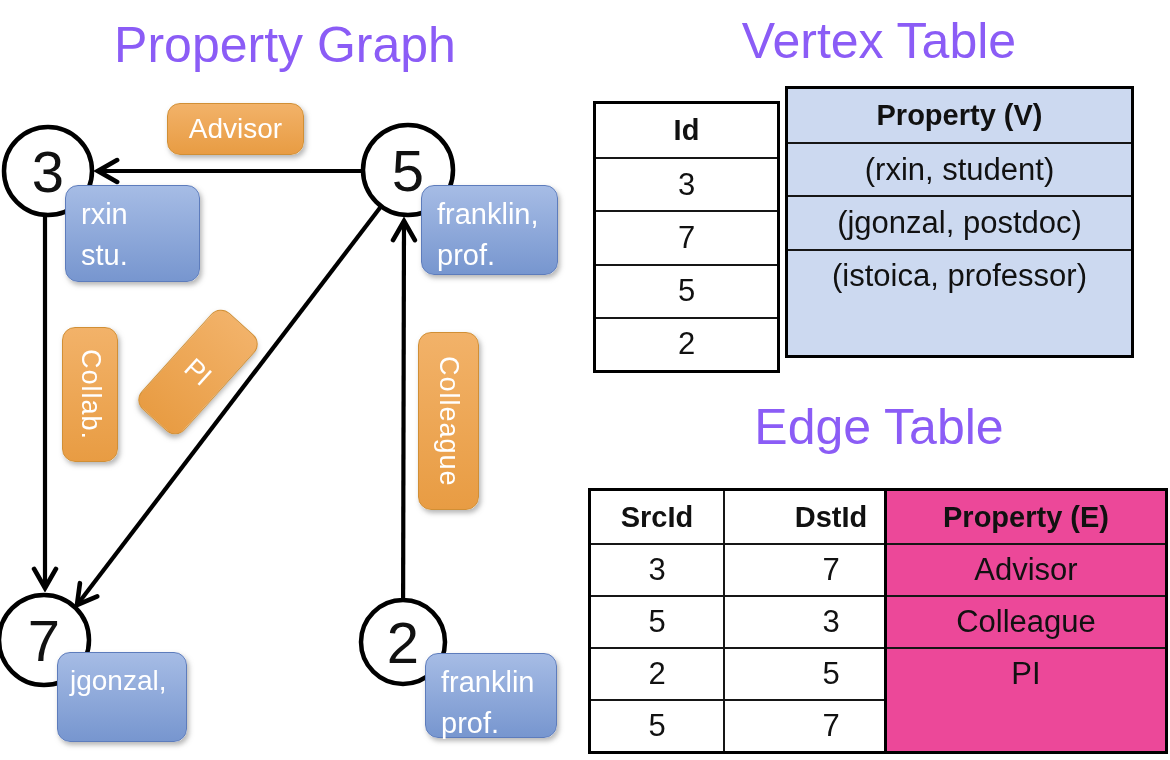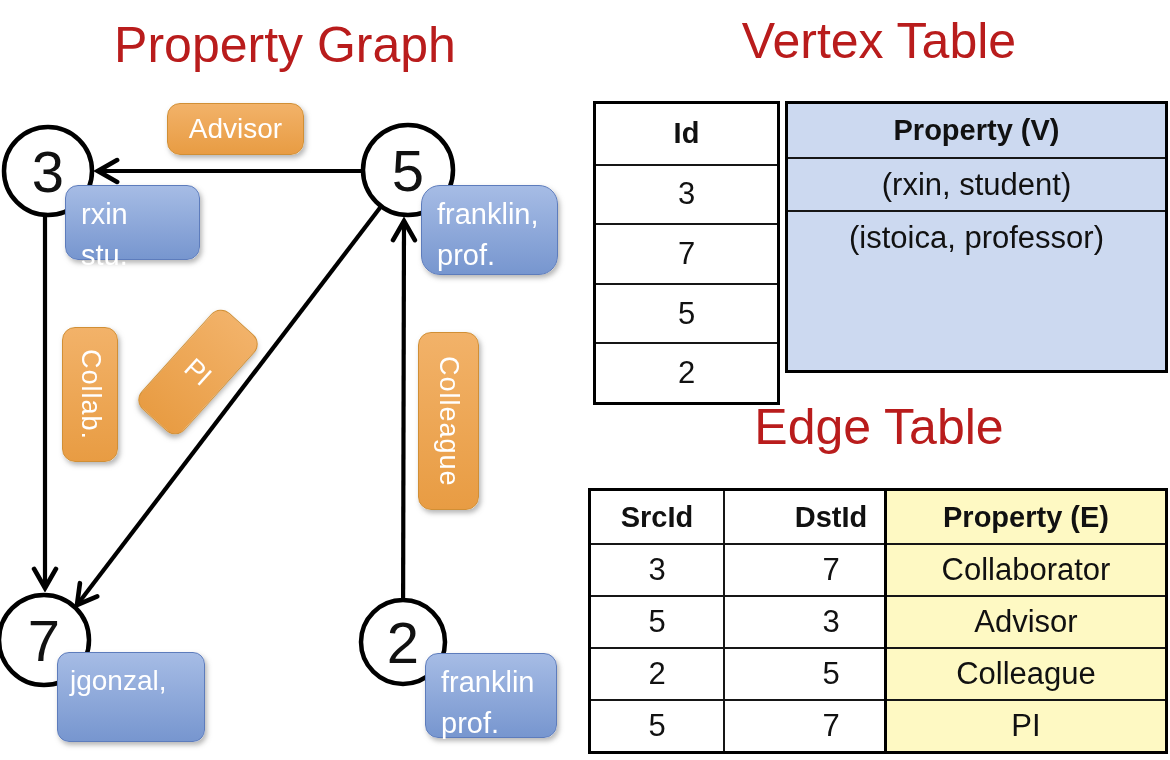--- a/index.html
+++ b/index.html
@@ -1,38 +1,38 @@
 <!DOCTYPE html>
 <html><head>
 <meta charset="utf-8">
 <style>
   html,body{margin:0;padding:0;background:#fff;}
   #stage{position:relative;width:1170px;height:760px;background:#fff;overflow:hidden;
          font-family:"Liberation Sans",sans-serif;color:#111;}
   .title{position:absolute;text-align:center;font-size:50px;font-weight:300;
-         letter-spacing:0px;color:#b91c1c;white-space:nowrap;}
+         letter-spacing:0px;color:#8b5cf6;white-space:nowrap;}
   
   .pill{position:absolute;display:flex;align-items:center;justify-content:center;
         border-radius:13px;color:#fff;box-shadow:2px 3px 5px rgba(110,110,110,.5);
         box-sizing:border-box;}
   .pill-orange{background:linear-gradient(180deg,#f2b269 0%,#e89c43 100%);
                border:1.5px solid #d18f35;font-size:28px;}
   .pill-blue{background:linear-gradient(180deg,#a6bce5 0%,#7796cf 100%);
              border:1.5px solid #5d7cbc;font-size:29px;line-height:1.4;
              justify-content:flex-start;align-items:flex-start;padding:8px 4px 0 15px;}
   .vtext{writing-mode:vertical-rl;text-orientation:mixed;letter-spacing:1px;}
   
   .tbl{position:absolute;box-sizing:border-box;border:3px solid #000;display:grid;background:#fff;}
   .cell{display:flex;align-items:center;justify-content:center;font-size:31px;
         border-top:2.5px solid #161616;box-sizing:border-box;white-space:nowrap;}
   .cell.nt{border-top:none;}
   .cell.lb{border-left:2.5px solid #161616;padding-left:40px;}
   .cell.head{font-weight:bold;font-size:29px;}
   .fill-v{background:#ccd9f0;}
-  .fill-e{background:#fef9c3;}
+  .fill-e{background:#ec4899;}
 </style>
 </head>
 <body>
 
 <div id="stage">
 
   <div class="title" style="left:0;top:16px;width:570px;">Property Graph</div>
 
   <svg width="570" height="760" style="position:absolute;left:0;top:0;">
     <defs>
@@ -55,76 +55,76 @@
     <text x="408" y="191" text-anchor="middle" font-size="58" font-weight="300" fill="#111">5</text>
     <text x="44" y="661" text-anchor="middle" font-size="58" font-weight="300" fill="#111">7</text>
     <text x="403" y="663" text-anchor="middle" font-size="58" font-weight="300" fill="#111">2</text>
   </svg>
 
   <div class="pill pill-orange" style="left:167px;top:103px;width:137px;height:52px;">Advisor</div>
   <div class="pill pill-orange vtext" style="left:62px;top:327px;width:56px;height:135px;font-size:27px;">Collab.</div>
   <div class="pill pill-orange" style="left:169px;top:307px;width:58px;height:130px;font-size:27px;transform:rotate(42deg);">PI</div>
   <div class="pill pill-orange vtext" style="left:418px;top:332px;width:61px;height:178px;font-size:27px;">Colleague</div>
 
-  <div class="pill pill-blue" style="left:65px;top:185px;width:135px;height:75px;">
+  <div class="pill pill-blue" style="left:65px;top:185px;width:135px;height:97px;">
     <div>
         <div>rxin</div>
          <div>stu.</div>
       </div>
   </div>
-  <div class="pill pill-blue" style="left:421px;top:185px;width:137px;height:90px;border-radius:19px;">
+  <div class="pill pill-blue" style="left:421px;top:185px;width:137px;height:90px;">
     <div>
         <div>franklin,</div>
          <div>prof.</div>
       </div>
   </div>
-  <div class="pill pill-blue" style="left:57px;top:652px;width:148px;height:90px;font-size:28px;padding-left:12px;border-radius:12px;">
+  <div class="pill pill-blue" style="left:57px;top:652px;width:130px;height:90px;font-size:28px;padding-left:12px;">
     <div>
         <div>jgonzal,</div>
       </div>
   </div>
   <div class="pill pill-blue" style="left:425px;top:653px;width:132px;height:85px;">
     <div>
         <div>franklin</div>
          <div>prof.</div>
       </div>
   </div>
 
   <div class="title" style="left:590px;top:12px;width:578px;">Vertex Table</div>
 
-  <div class="tbl" style="left:593px;top:101px;width:187px;height:304px;grid-template-rows:repeat(5,1fr);">
+  <div class="tbl" style="left:593px;top:101px;width:187px;height:272px;grid-template-rows:repeat(5,1fr);">
     <div class="cell head nt">Id</div>
     <div class="cell">3</div>
     <div class="cell">7</div>
     <div class="cell">5</div>
     <div class="cell">2</div>
   </div>
 
-  <div class="tbl fill-v" style="left:785px;top:101px;width:383px;height:272px;grid-template-rows:repeat(5,1fr);">
+  <div class="tbl fill-v" style="left:785px;top:86px;width:349px;height:272px;grid-template-rows:repeat(5,1fr);">
     <div class="cell head nt">Property (V)</div>
     <div class="cell">(rxin, student)</div>
+    <div class="cell">(jgonzal, postdoc)</div>
     <div class="cell">(istoica, professor)</div>
   </div>
 
   <div class="title" style="left:590px;top:398px;width:578px;">Edge Table</div>
 
   <div class="tbl" style="left:588px;top:488px;width:312px;height:266px;grid-template-columns:132px 1fr;grid-template-rows:repeat(5,1fr);">
     <div class="cell head nt">SrcId</div>
     <div class="cell head nt lb">DstId</div>
     <div class="cell">3</div>
     <div class="cell lb">7</div>
     <div class="cell">5</div>
     <div class="cell lb">3</div>
     <div class="cell">2</div>
     <div class="cell lb">5</div>
     <div class="cell">5</div>
     <div class="cell lb">7</div>
   </div>
 
   <div class="tbl fill-e" style="left:884px;top:488px;width:284px;height:266px;grid-template-rows:repeat(5,1fr);">
     <div class="cell head nt">Property (E)</div>
-    <div class="cell">Collaborator</div>
     <div class="cell">Advisor</div>
     <div class="cell">Colleague</div>
     <div class="cell">PI</div>
   </div>
 
 </div>
 
 </body></html>

